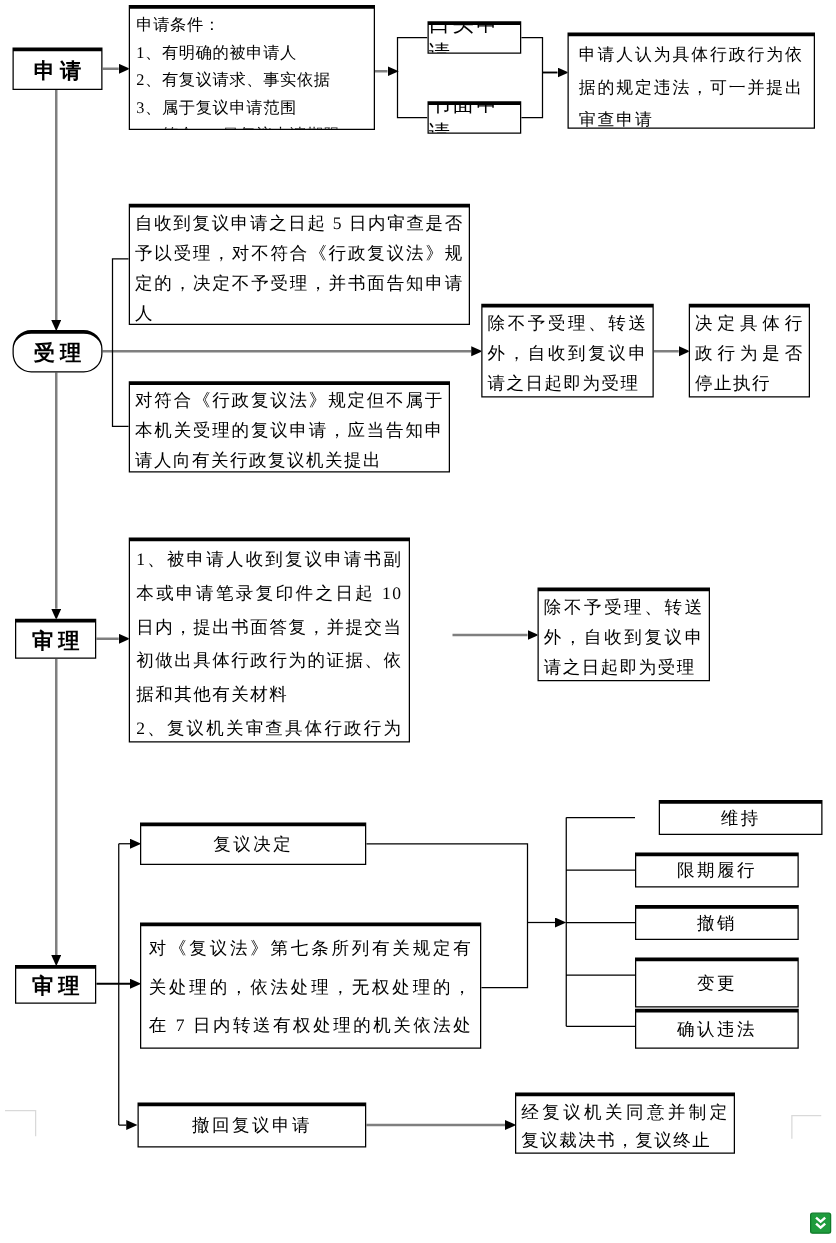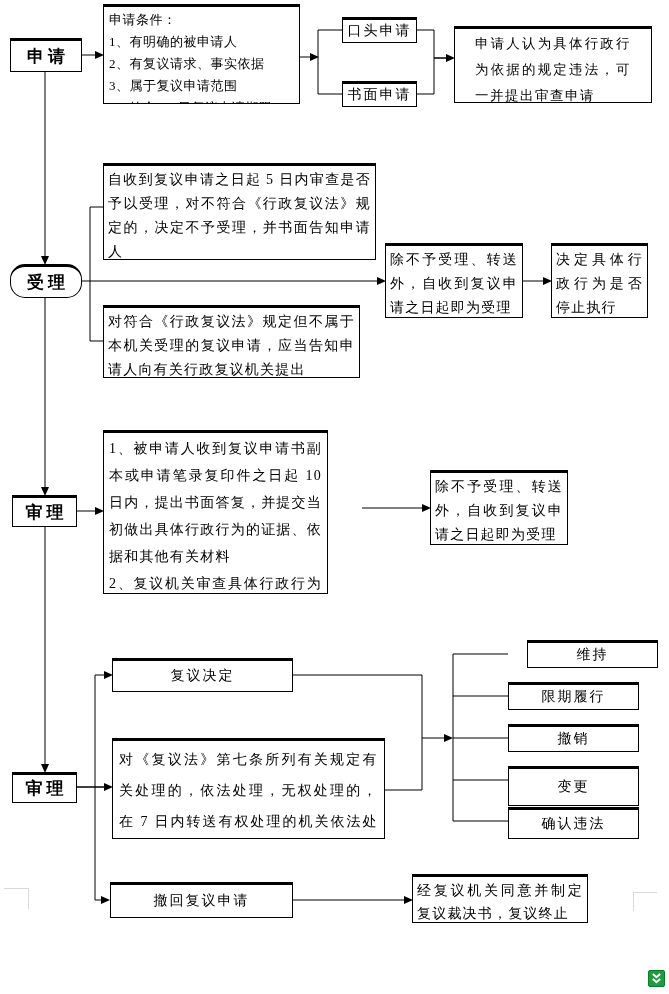--- a/index.html
+++ b/index.html
@@ -22,23 +22,23 @@
     display:flex;align-items:center;justify-content:center;
     font-size:14px;letter-spacing:2px;
   }
   .txt{
     white-space:pre-line;text-align:justify;
   }
   .t13{font-size:13px;line-height:22px;letter-spacing:.5px;padding:2px 5px;}
   .t14{font-size:14px;line-height:24px;letter-spacing:1.2px;padding:2px 4px;}
   .t14w{font-size:14px;line-height:27px;letter-spacing:1.2px;padding:2px 5px;}
   .t14l{font-size:14px;line-height:31px;letter-spacing:1.4px;padding:3px 6px;}
-  .t13d{font-size:13.5px;line-height:26px;letter-spacing:1.5px;padding:2px 20px;}
+  .t13d{font-size:13.5px;line-height:26px;letter-spacing:1.5px;padding:2px 8px;}
   .t14o{font-size:14px;line-height:23px;letter-spacing:1.2px;padding:2px 4px;}
-  .small{font-size:14px;}
+  .small{font-size:17px;}
   #scrollbtn{
     position:absolute;left:648px;top:970px;width:17px;height:17px;
     background:#1f9c3d;border:1px solid #0e7a28;border-radius:2px;
     box-sizing:border-box;display:flex;align-items:center;justify-content:center;
     z-index:2;cursor:pointer;
   }
 </style>
 </head>
 <body>
 

